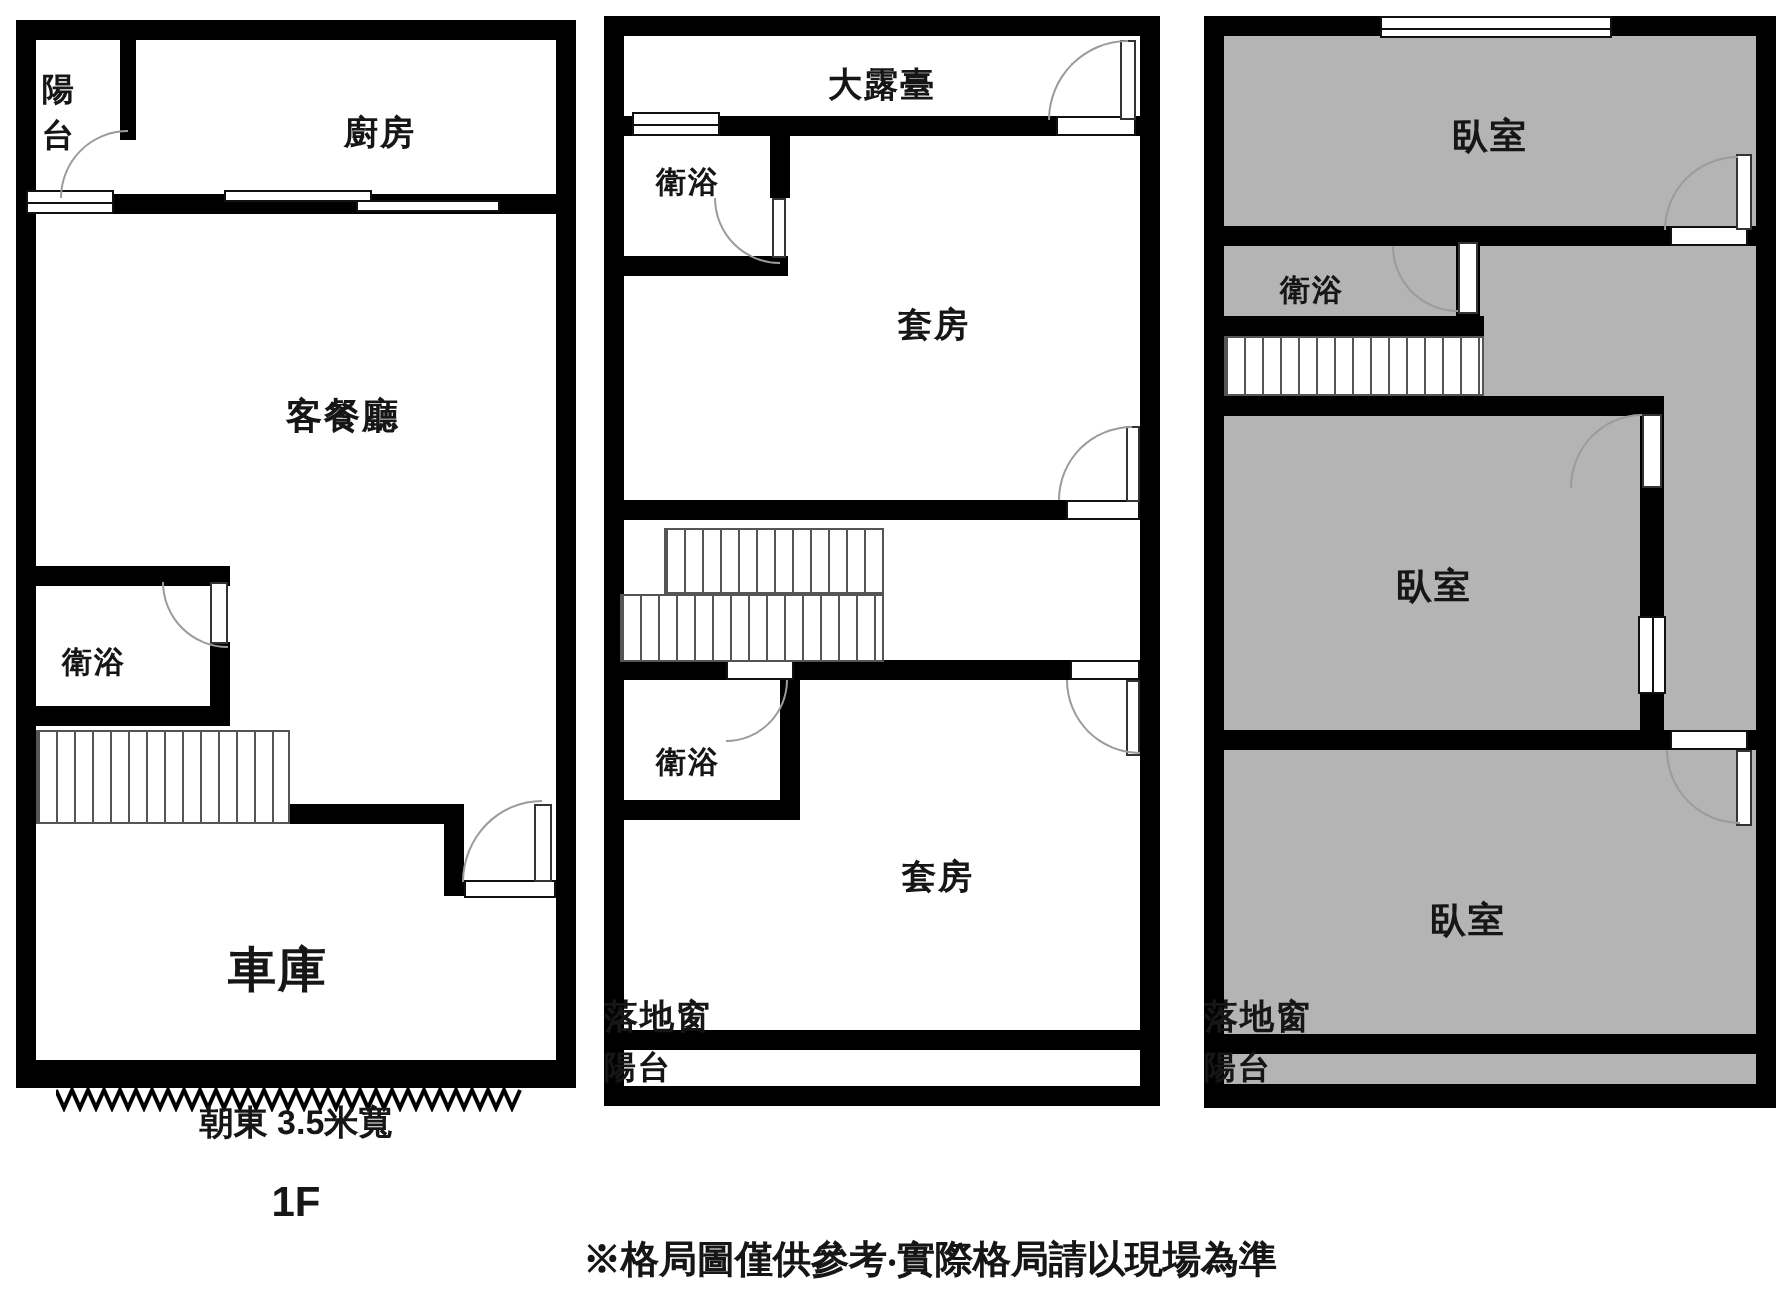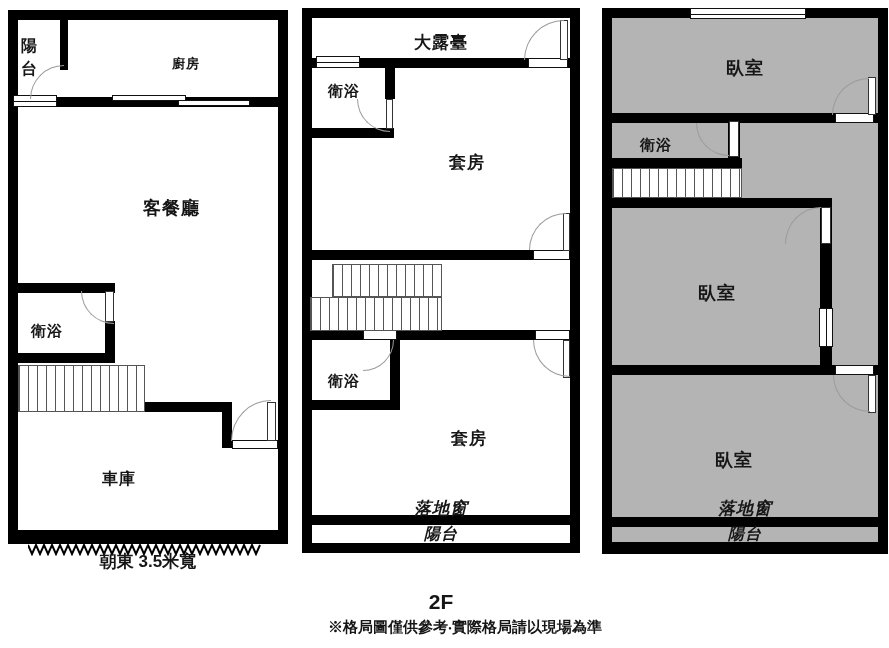--- a/index.html
+++ b/index.html
@@ -12,21 +12,21 @@
   .win.h::after{content:"";position:absolute;left:0;right:0;top:50%;border-top:1px solid #111;}
   .win.v::after{content:"";position:absolute;top:0;bottom:0;left:50%;border-left:1px solid #111;}
   .leaf{position:absolute;background:#ffffff;border:1px solid #333;box-sizing:border-box;}
   .arc{position:absolute;box-sizing:border-box;}
   .arc.tl{border-top:1.5px solid #9b9b9b;border-left:1.5px solid #9b9b9b;border-top-left-radius:100% 100%;}
   .arc.bl{border-bottom:1.5px solid #9b9b9b;border-left:1.5px solid #9b9b9b;border-bottom-left-radius:100% 100%;}
   .arc.br{border-bottom:1.5px solid #9b9b9b;border-right:1.5px solid #9b9b9b;border-bottom-right-radius:100% 100%;}
   .stairs{position:absolute;background-color:#ffffff;border:1px solid #555;box-sizing:border-box;
           background-image:repeating-linear-gradient(90deg,#555 0 1px,transparent 1px 9px);}
   .rlabel{position:absolute;color:#161616;font-weight:600;letter-spacing:1px;white-space:nowrap;}
-  .rlabel.c{text-align:center;white-space:normal;font-style:italic;}
+  .rlabel.c{text-align:left;white-space:normal;}
   .vlabel{position:absolute;color:#161616;font-weight:600;width:19px;word-break:break-all;line-height:1.45;}
   .caption{position:absolute;text-align:center;color:#161616;font-weight:600;}
   svg{position:absolute;display:block;}
 </style>
 </head>
 <body>
 
 <div class="canvas">
 
   <div class="plan" style="left:8px;top:10px;width:280px;height:547px;">
@@ -56,24 +56,24 @@
     <div class="arc tl" style="left:223px;top:390px;width:40px;height:41px;"></div>
 
     <div class="stairs" style="left:10px;top:355px;width:127px;height:47px;"></div>
 
     <svg style="left:20px;top:534px;" width="236" height="12" viewBox="0 0 236 12">
       <rect x="0" y="0" width="236" height="12" fill="#ffffff"></rect>
       <path d="M0,1l4,9 4,-9 4,9 4,-9 4,9 4,-9 4,9 4,-9 4,9 4,-9 4,9 4,-9 4,9 4,-9 4,9 4,-9 4,9 4,-9 4,9 4,-9 4,9 4,-9 4,9 4,-9 4,9 4,-9 4,9 4,-9 4,9 4,-9 4,9 4,-9 4,9 4,-9 4,9 4,-9 4,9 4,-9 4,9 4,-9 4,9 4,-9 4,9 4,-9 4,9 4,-9 4,9 4,-9 4,9 4,-9 4,9 4,-9 4,9 4,-9 4,9 4,-9 4,9 4,-9" stroke="#000" stroke-width="2" fill="none"></path>
     </svg>
 
     <div class="vlabel" style="left:13px;top:24px;font-size:16px;">陽台</div>
-    <div class="rlabel" style="left:164px;top:45px;font-size:13px;">廚房</div>
+    <div class="rlabel" style="left:164px;top:45px;font-size:17px;">廚房</div>
     <div class="rlabel" style="left:135px;top:186px;font-size:18px;">客餐廳</div>
     <div class="rlabel" style="left:23px;top:312px;font-size:15px;">衛浴</div>
-    <div class="rlabel" style="left:94px;top:459px;font-size:16px;">車庫</div>
+    <div class="rlabel" style="left:106px;top:459px;font-size:24px;">車庫</div>
   </div>
 
   <div class="plan" style="left:302px;top:8px;width:278px;height:545px;">
 
     <div class="wall" style="left:0;top:0;width:278px;height:10px;"></div>
     <div class="wall" style="left:0;top:0;width:10px;height:545px;"></div>
     <div class="wall" style="left:268px;top:0;width:10px;height:545px;"></div>
     <div class="wall" style="left:0;top:535px;width:278px;height:10px;"></div>
 
     <div class="wall" style="left:0;top:50px;width:278px;height:10px;"></div>
@@ -146,16 +146,16 @@
 
     <div class="rlabel" style="left:124px;top:48px;font-size:18px;">臥室</div>
     <div class="rlabel" style="left:38px;top:128px;font-size:15px;">衛浴</div>
     <div class="rlabel" style="left:96px;top:273px;font-size:18px;">臥室</div>
     <div class="rlabel" style="left:113px;top:440px;font-size:18px;">臥室</div>
     <div class="rlabel c" style="left:0;top:489px;width:286px;font-size:17px;">落地窗</div>
     <div class="rlabel c" style="left:0;top:516px;width:286px;font-size:16px;">陽台</div>
   </div>
 
   <div class="caption" style="left:8px;top:550px;width:280px;font-size:17px;">朝東 3.5米寬</div>
-  <div class="caption" style="left:302px;top:590px;width:278px;font-size:21px;">2F</div>
-  <div class="caption" style="left:230px;top:616px;width:470px;font-size:15px;">※格局圖僅供參考‧實際格局請以現場為準</div>
+  <div class="caption" style="left:8px;top:590px;width:280px;font-size:21px;">1F</div>
+  <div class="caption" style="left:230px;top:616px;width:470px;font-size:19px;">※格局圖僅供參考‧實際格局請以現場為準</div>
 
 </div>
 
 </body></html>

